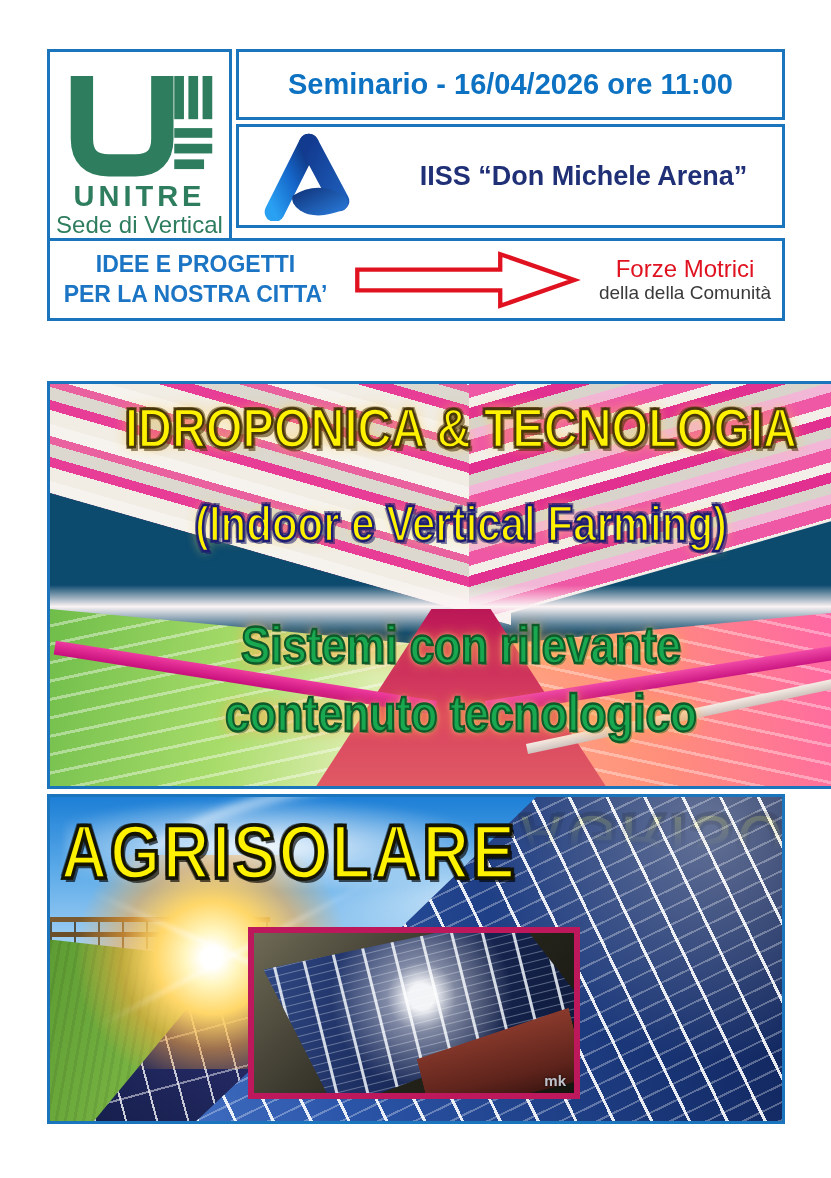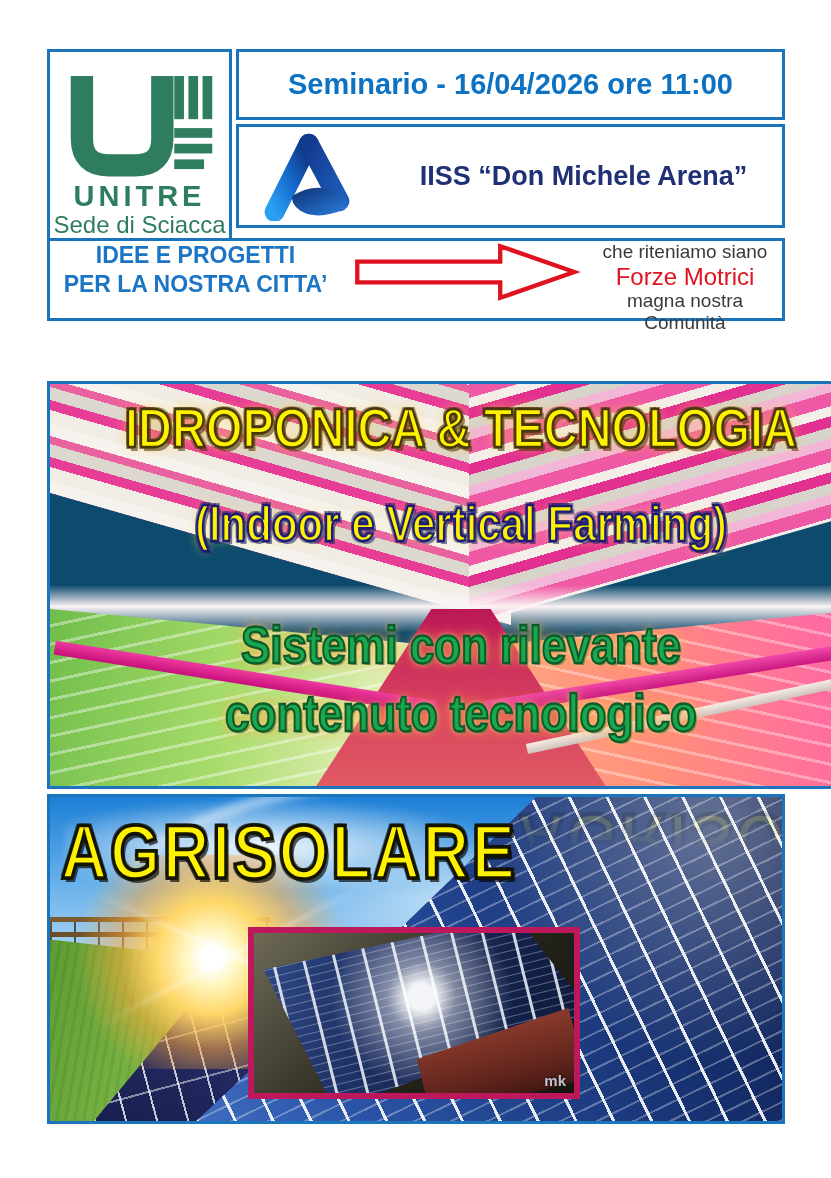--- a/index.html
+++ b/index.html
@@ -15,21 +15,21 @@
   .unitre-sub  { color:#2e7d5e; font-size:24px; line-height:1.1; }
 
   .seminar-box { left:236px; top:49px; width:549px; height:71px; display:flex; align-items:center; justify-content:center; }
   .seminar-title { color:#0e72c2; font-weight:bold; font-size:29px; }
 
   .school-box { left:236px; top:124px; width:549px; height:104px; display:flex; align-items:center;gap:28px; }
   .school-logo { margin-left:22px; flex:none; }
   .school-name { flex:1; text-align:center; color:#203076; font-weight:bold; font-size:27px; padding-right:14px; }
 
   
-  .idee-box { left:47px; top:238px; width:738px; height:83px; display:flex; align-items:flex-start; }
+  .idee-box { left:47px; top:238px; width:738px; height:83px; display:flex; align-items:center; }
   .idee-left { width:310px; text-align:center; color:#1b75c4; font-weight:bold; font-size:23px; line-height:1.28; }
   .idee-arrow { flex:none; width:245px; height:62px; margin:0 4px; }
   .idee-right { width:200px; text-align:center; line-height:1.15; padding-right:6px; }
   .idee-right .gray { color:#3a3a3a; font-size:19px; }
   .idee-right .red  { color:#e01220; font-weight:normal; font-size:24px; }
 
   
   .venue-box { left:47px; top:331px; width:738px; height:42px; overflow:hidden; display:flex; flex-direction:column; align-items:center; }
   .venue-text { color:#f50f0f; font-weight:bold; font-size:31px; line-height:34px; }
   .venue-reflect { transform:scaleY(-1); opacity:.25; margin-top:-10px;
@@ -156,21 +156,21 @@
       <g fill="#2e7d5e">
         <rect x="146" y="4" width="13" height="58"></rect>
         <rect x="165" y="4" width="13" height="58"></rect>
         <rect x="184" y="4" width="13" height="58"></rect>
         <rect x="146" y="74" width="51" height="13"></rect>
         <rect x="146" y="95" width="51" height="13"></rect>
         <rect x="146" y="116" width="40" height="13"></rect>
       </g>
     </svg>
     <div class="unitre-name">UNITRE</div>
-    <div class="unitre-sub">Sede di Sciacca</div>
+    <div class="unitre-sub">Sede di Vertical</div>
   </div>
 
   <div class="bluebox seminar-box">
     <span class="seminar-title">Seminario - 16/04/2026 ore 11:00</span>
   </div>
 
   <div class="bluebox school-box">
     <svg class="school-logo" width="110" height="90" viewBox="0 0 120 100">
       <defs>
         <linearGradient id="ag1" x1="0" y1="1" x2="1" y2="0">
@@ -196,23 +196,22 @@
 
   <div class="bluebox idee-box">
     <div class="idee-left">
       <div>IDEE E PROGETTI</div>
       <div>PER LA NOSTRA CITTA’</div>
     </div>
     <svg class="idee-arrow" viewBox="0 0 260 72">
       <polygon points="2,24 168,24 168,6 254,36 168,66 168,48 2,48" fill="#ffffff" stroke="#e01220" stroke-width="5"></polygon>
     </svg>
     <div class="idee-right">
-      <div class="gray">che riteniamo siano</div>
       <div class="red">Forze Motrici</div>
-      <div class="gray">magna nostra Comunità</div>
+      <div class="gray">della della Comunità</div>
     </div>
   </div>
 
 
   <div class="photo hydro">
     <div class="layer h-ceil-left"></div>
     <div class="layer h-ceil-right"></div>
     <div class="layer h-horizon"></div>
     <div class="layer h-floor">
       <div class="h-rows-left"></div>

